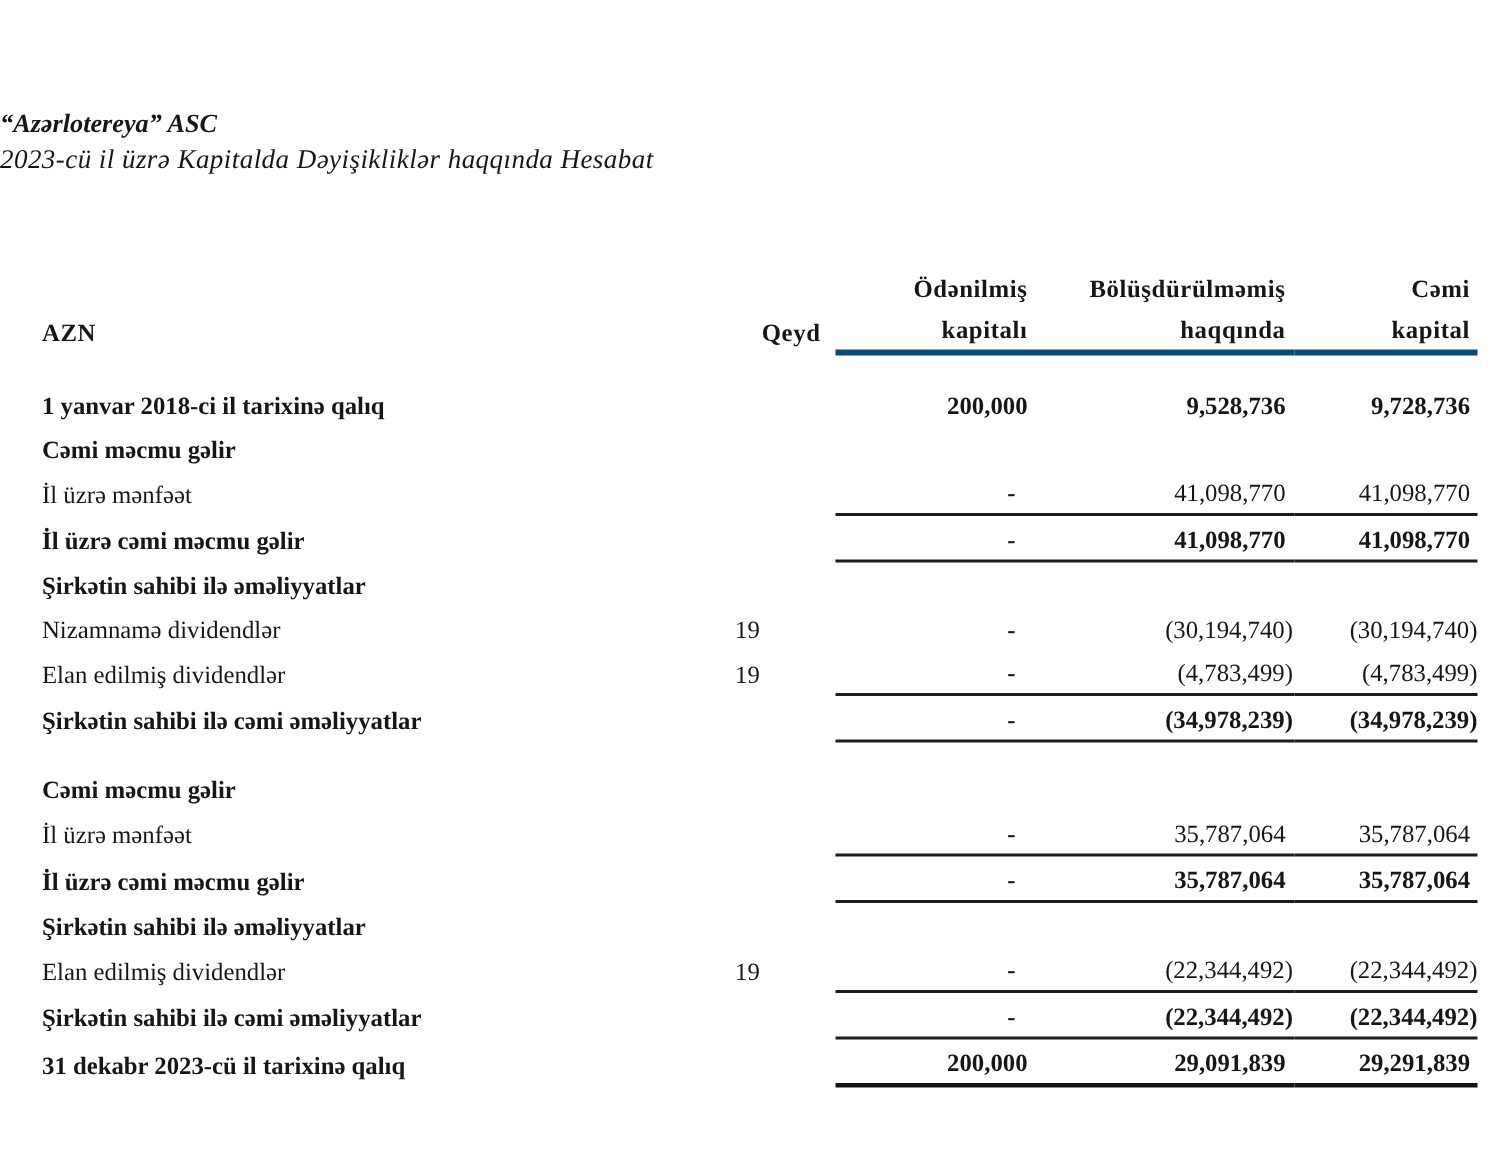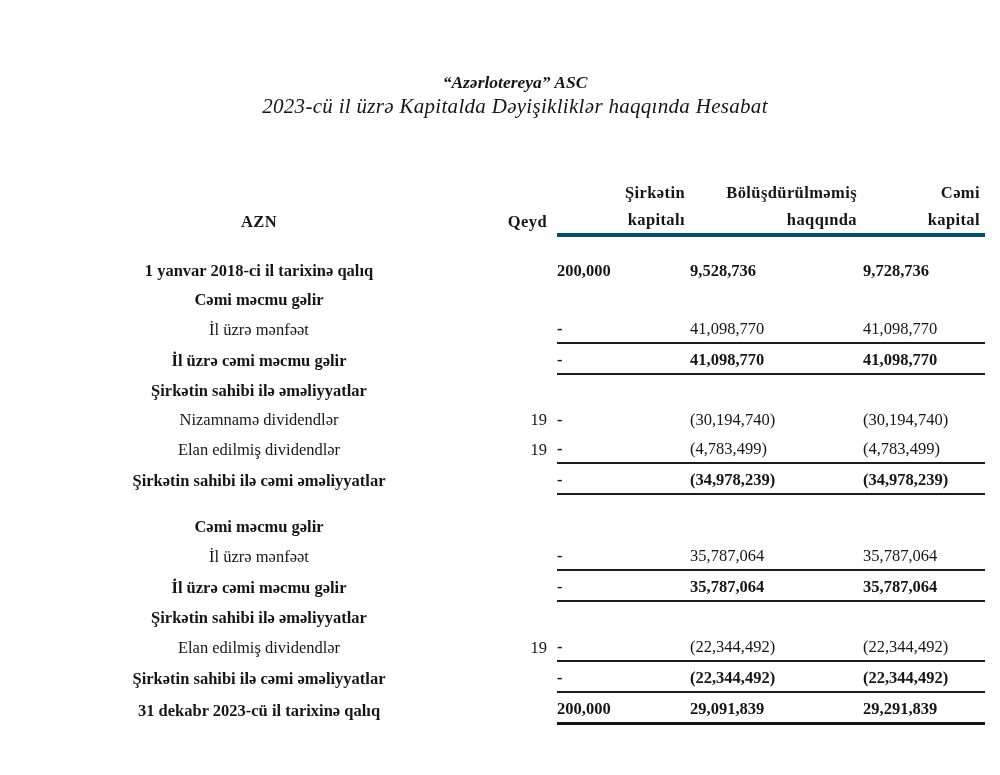--- a/index.html
+++ b/index.html
@@ -14,32 +14,31 @@
     color: #161616;
     font-family: "Liberation Serif", "DejaVu Serif", serif;
     -webkit-font-smoothing: antialiased;
   }
   .page { position: relative; width: 1000px; height: 775px; }
 
   
   .doc-header {
     padding-top: 72px;
     padding-right: 16px;
-    text-align: center;
-    padding-left: 46px;
+    text-align: left;
   }
   .company {
     font-weight: bold;
     font-style: italic;
     font-size: 17.5px;
     line-height: 21px;
   }
   .subtitle {
     font-style: italic;
-    font-size: 21px;
+    font-size: 18px;
     line-height: 22px;
     margin-top: 2px;
     letter-spacing: 0.3px;
   }
 
   
   table.soce {
     margin-left: 28px;
     margin-top: 62px;
     border-collapse: collapse;
@@ -62,23 +61,23 @@
   }
   thead tr.h1 td { height: 24px; }
   thead tr.h2 td { height: 27px; padding-bottom: 3px; }
   thead td.n, thead td.qeyd { text-align: right; }
   thead td.qeyd { padding-right: 10px; }
   thead tr.h2 td.n { border-bottom: 4px solid #0c4a6e; }
 
   tbody td { height: 26px; padding-bottom: 3px; }
   tbody tr:first-child td { height: 44px; }
 
-  td.lab { text-align: center; }
-  td.qeyd { text-align: right; padding-right: 10px; }
-  td.n { }
+  td.lab { text-align: left; }
+  td.qeyd { text-align: left; padding-right: 10px; }
+  td.n { text-align: right; }
   td.c1 { padding-right: 5px; }
   td.c2 { padding-right: 6px; }
   td.c3 { padding-right: 5px; }
   td.c2.paren { padding-right: 1px; }
   td.c3.paren { padding-right: 0; }
   td.c1.dash { font-weight: bold; padding-right: 13px; }
 
   tr.b td { font-weight: bold; }
   tr.ul td.n  { border-bottom: 2px solid #1c1c1c; }
   tr.ul2 td.n { border-bottom: 3px solid #141414; }
@@ -99,21 +98,21 @@
       <col class="w-label">
         <col class="w-qeyd">
         <col class="w-c1">
         <col class="w-c2">
         <col class="w-c3">
     </colgroup>
     <thead>
       <tr class="h1">
         <td class="lab"></td>
         <td class="qeyd"></td>
-        <td class="n c1">Şirkətin</td>
+        <td class="n c1">Ödənilmiş</td>
         <td class="n c2">Bölüşdürülməmiş</td>
         <td class="n c3">Cəmi</td>
       </tr>
       <tr class="h2">
         <td class="lab">AZN</td>
         <td class="qeyd">Qeyd</td>
         <td class="n c1">kapitalı</td>
         <td class="n c2">haqqında</td>
         <td class="n c3">kapital</td>
       </tr>

